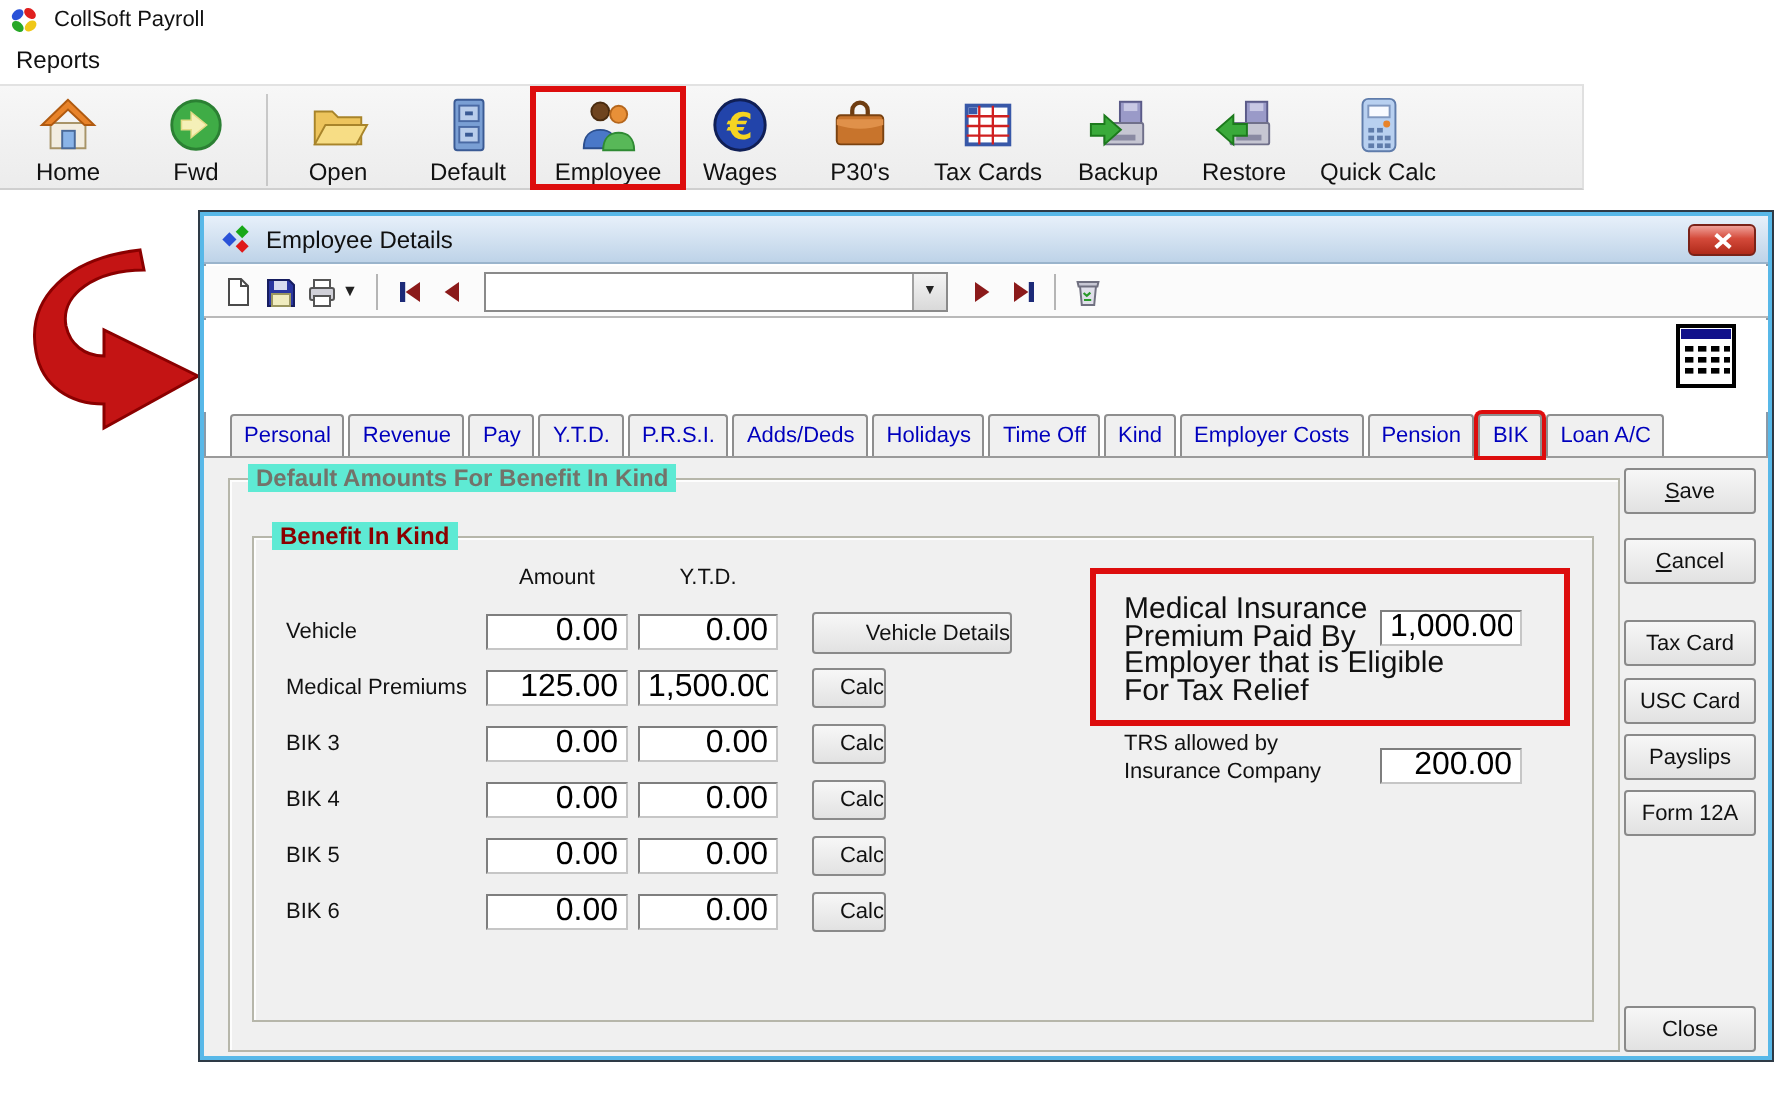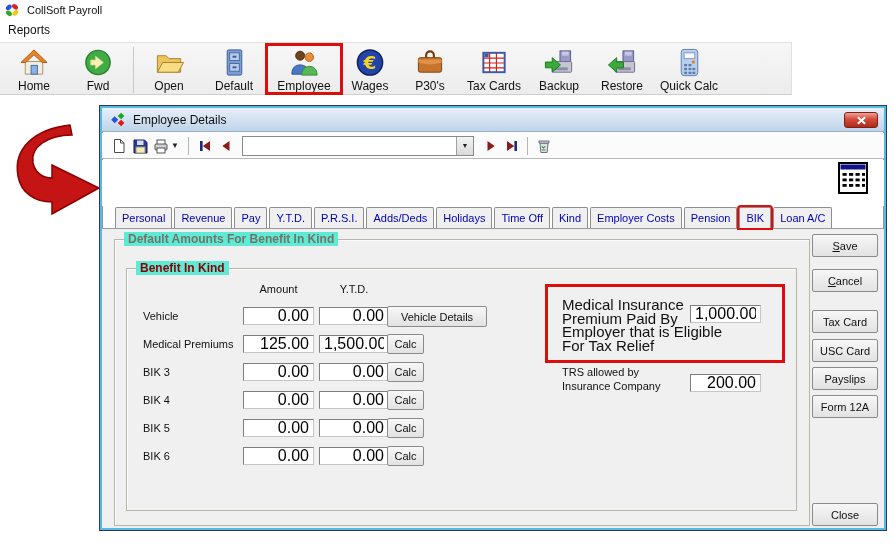--- a/index.html
+++ b/index.html
@@ -64,21 +64,21 @@
 
   .col-hdr { position:absolute; top:14px; font-size:11px; color:#111; text-align:center; }
   .frow { position:absolute; left:0; right:0; height:22px; }
   .flabel { position:absolute; left:16px; top:3px; font-size:11px; color:#111; }
   .inp { position:absolute; height:18px; border:1px solid; border-color:#7e7e7e #c6c6c6 #c6c6c6 #7e7e7e;
     background:#fff; font-family:"Liberation Sans",sans-serif; font-size:16px; text-align:right; padding:0 4px; }
   .inp.amt { left:116px; width:71px; }
   .inp.ytd { left:192px; width:70px; }
   .btn { background:linear-gradient(#f7f7f7,#e2e2e2); border:1px solid #8a8a8a; border-radius:2px;
     font-family:"Liberation Sans",sans-serif; font-size:11px; color:#111; cursor:pointer; }
-  .act { position:absolute; left:260px; top:-1px; height:20px; }
+  .act { position:absolute; left:279px; top:-1px; height:20px;text-align:right; }
   .act.vd { width:100px; height:21px; }
   .act.calc { width:37px; }
 
   .red-frame { position:absolute; left:443px; top:176px; width:240px; height:79px; border:3px solid #dd0d0d; }
   .med-label { position:absolute; left:460px; top:190px; font-size:15px; line-height:13.5px; color:#111; }
   .trs-label { position:absolute; left:460px; top:258px; font-size:11px; line-height:13.5px; color:#111; }
   .fld-right { left:588px; width:71px; position:absolute; }
 
   .side-btn { position:absolute; left:710px; width:66px; height:23px; }
   .side-btn.accel::first-letter { text-decoration:underline; }

